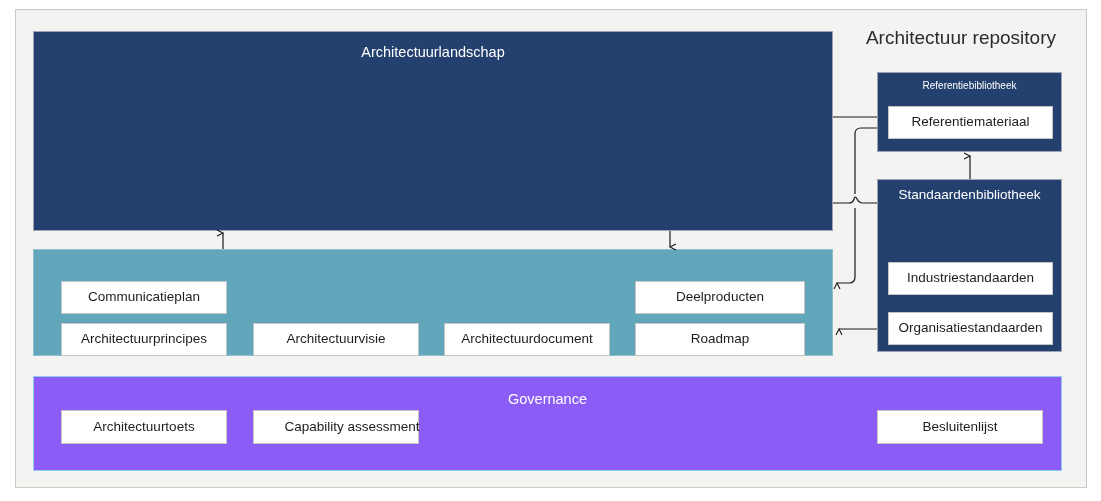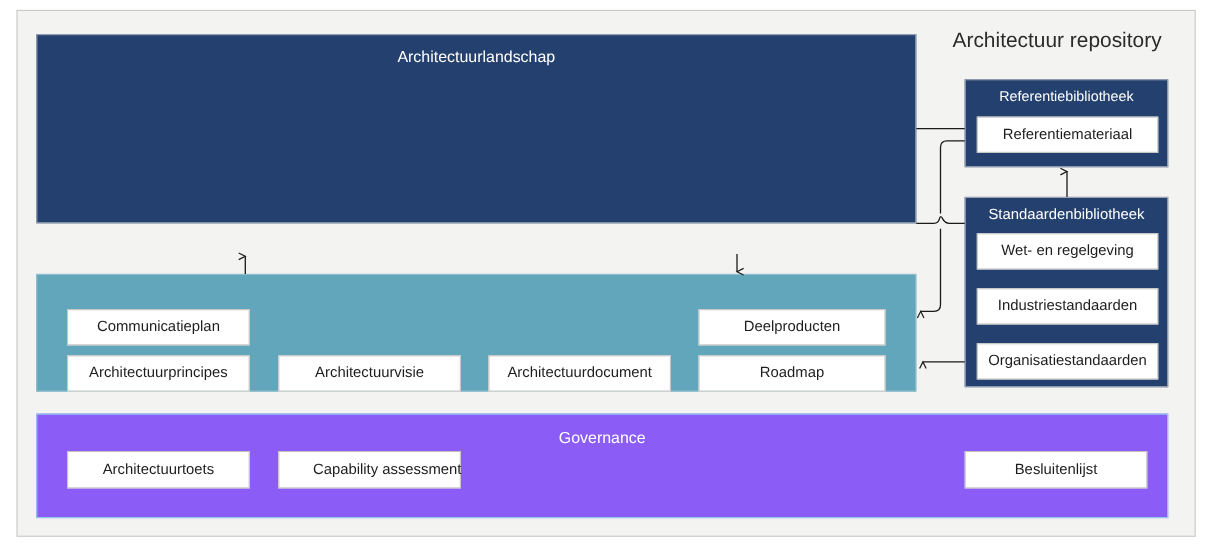--- a/index.html
+++ b/index.html
@@ -71,34 +71,34 @@
     font-size: 13.5px;
     display: flex;
     align-items: center;
     justify-content: center;
     text-align: center;
     line-height: 1.1;
     white-space: nowrap;
   }
 
   
-  #landschap { left: 33px; top: 31px; width: 800px; height: 172px; }
+  #landschap { left: 33px; top: 31px; width: 800px; height: 200px; }
   #landschap .group-title { top: 12px; }
 
   
   #transities { left: 33px; top: 249px; width: 800px; height: 107px; }
   #transities .group-title { top: 10px; }
 
   
   #governance { left: 33px; top: 376px; width: 1029px; height: 95px; }
   #governance .group-title { top: 14px; }
 
   
   #referentie { left: 877px; top: 72px; width: 185px; height: 80px; }
-  #referentie .group-title { top: 7px; font-size: 13px; }
+  #referentie .group-title { top: 7px; font-size: 10px; }
 
   
   #standaarden { left: 877px; top: 179px; width: 185px; height: 173px; }
   #standaarden .group-title { top: 7px; font-size: 13.5px; }
 
   
   #connectors {
     position: absolute;
     left: 0;
     top: 0;
@@ -147,21 +147,20 @@
 
   <div class="group navy" id="referentie">
     <div class="group-title">Referentiebibliotheek</div>
 
     <div class="item" style="left:10px; top:33px; width:165px; height:33px;">Referentiemateriaal</div>
   </div>
 
   <div class="group navy" id="standaarden">
     <div class="group-title">Standaardenbibliotheek</div>
 
-    <div class="item" style="left:10px; top:32px; width:165px; height:33px;">Wet- en regelgeving</div>
 
     <div class="item" style="left:10px; top:82px; width:165px; height:33px;">Industriestandaarden</div>
 
     <div class="item" style="left:10px; top:132px; width:165px; height:33px;">Organisatiestandaarden</div>
   </div>
 
   <svg id="connectors" viewBox="0 0 1101 501">
     <defs>
       <marker id="ah-up" markerWidth="10" markerHeight="10" refX="5" refY="8" orient="auto" markerUnits="userSpaceOnUse">
         <path d="M2,2 L5,8 L8,2" fill="none" stroke="#1a1a1a" stroke-width="1.1"></path>

